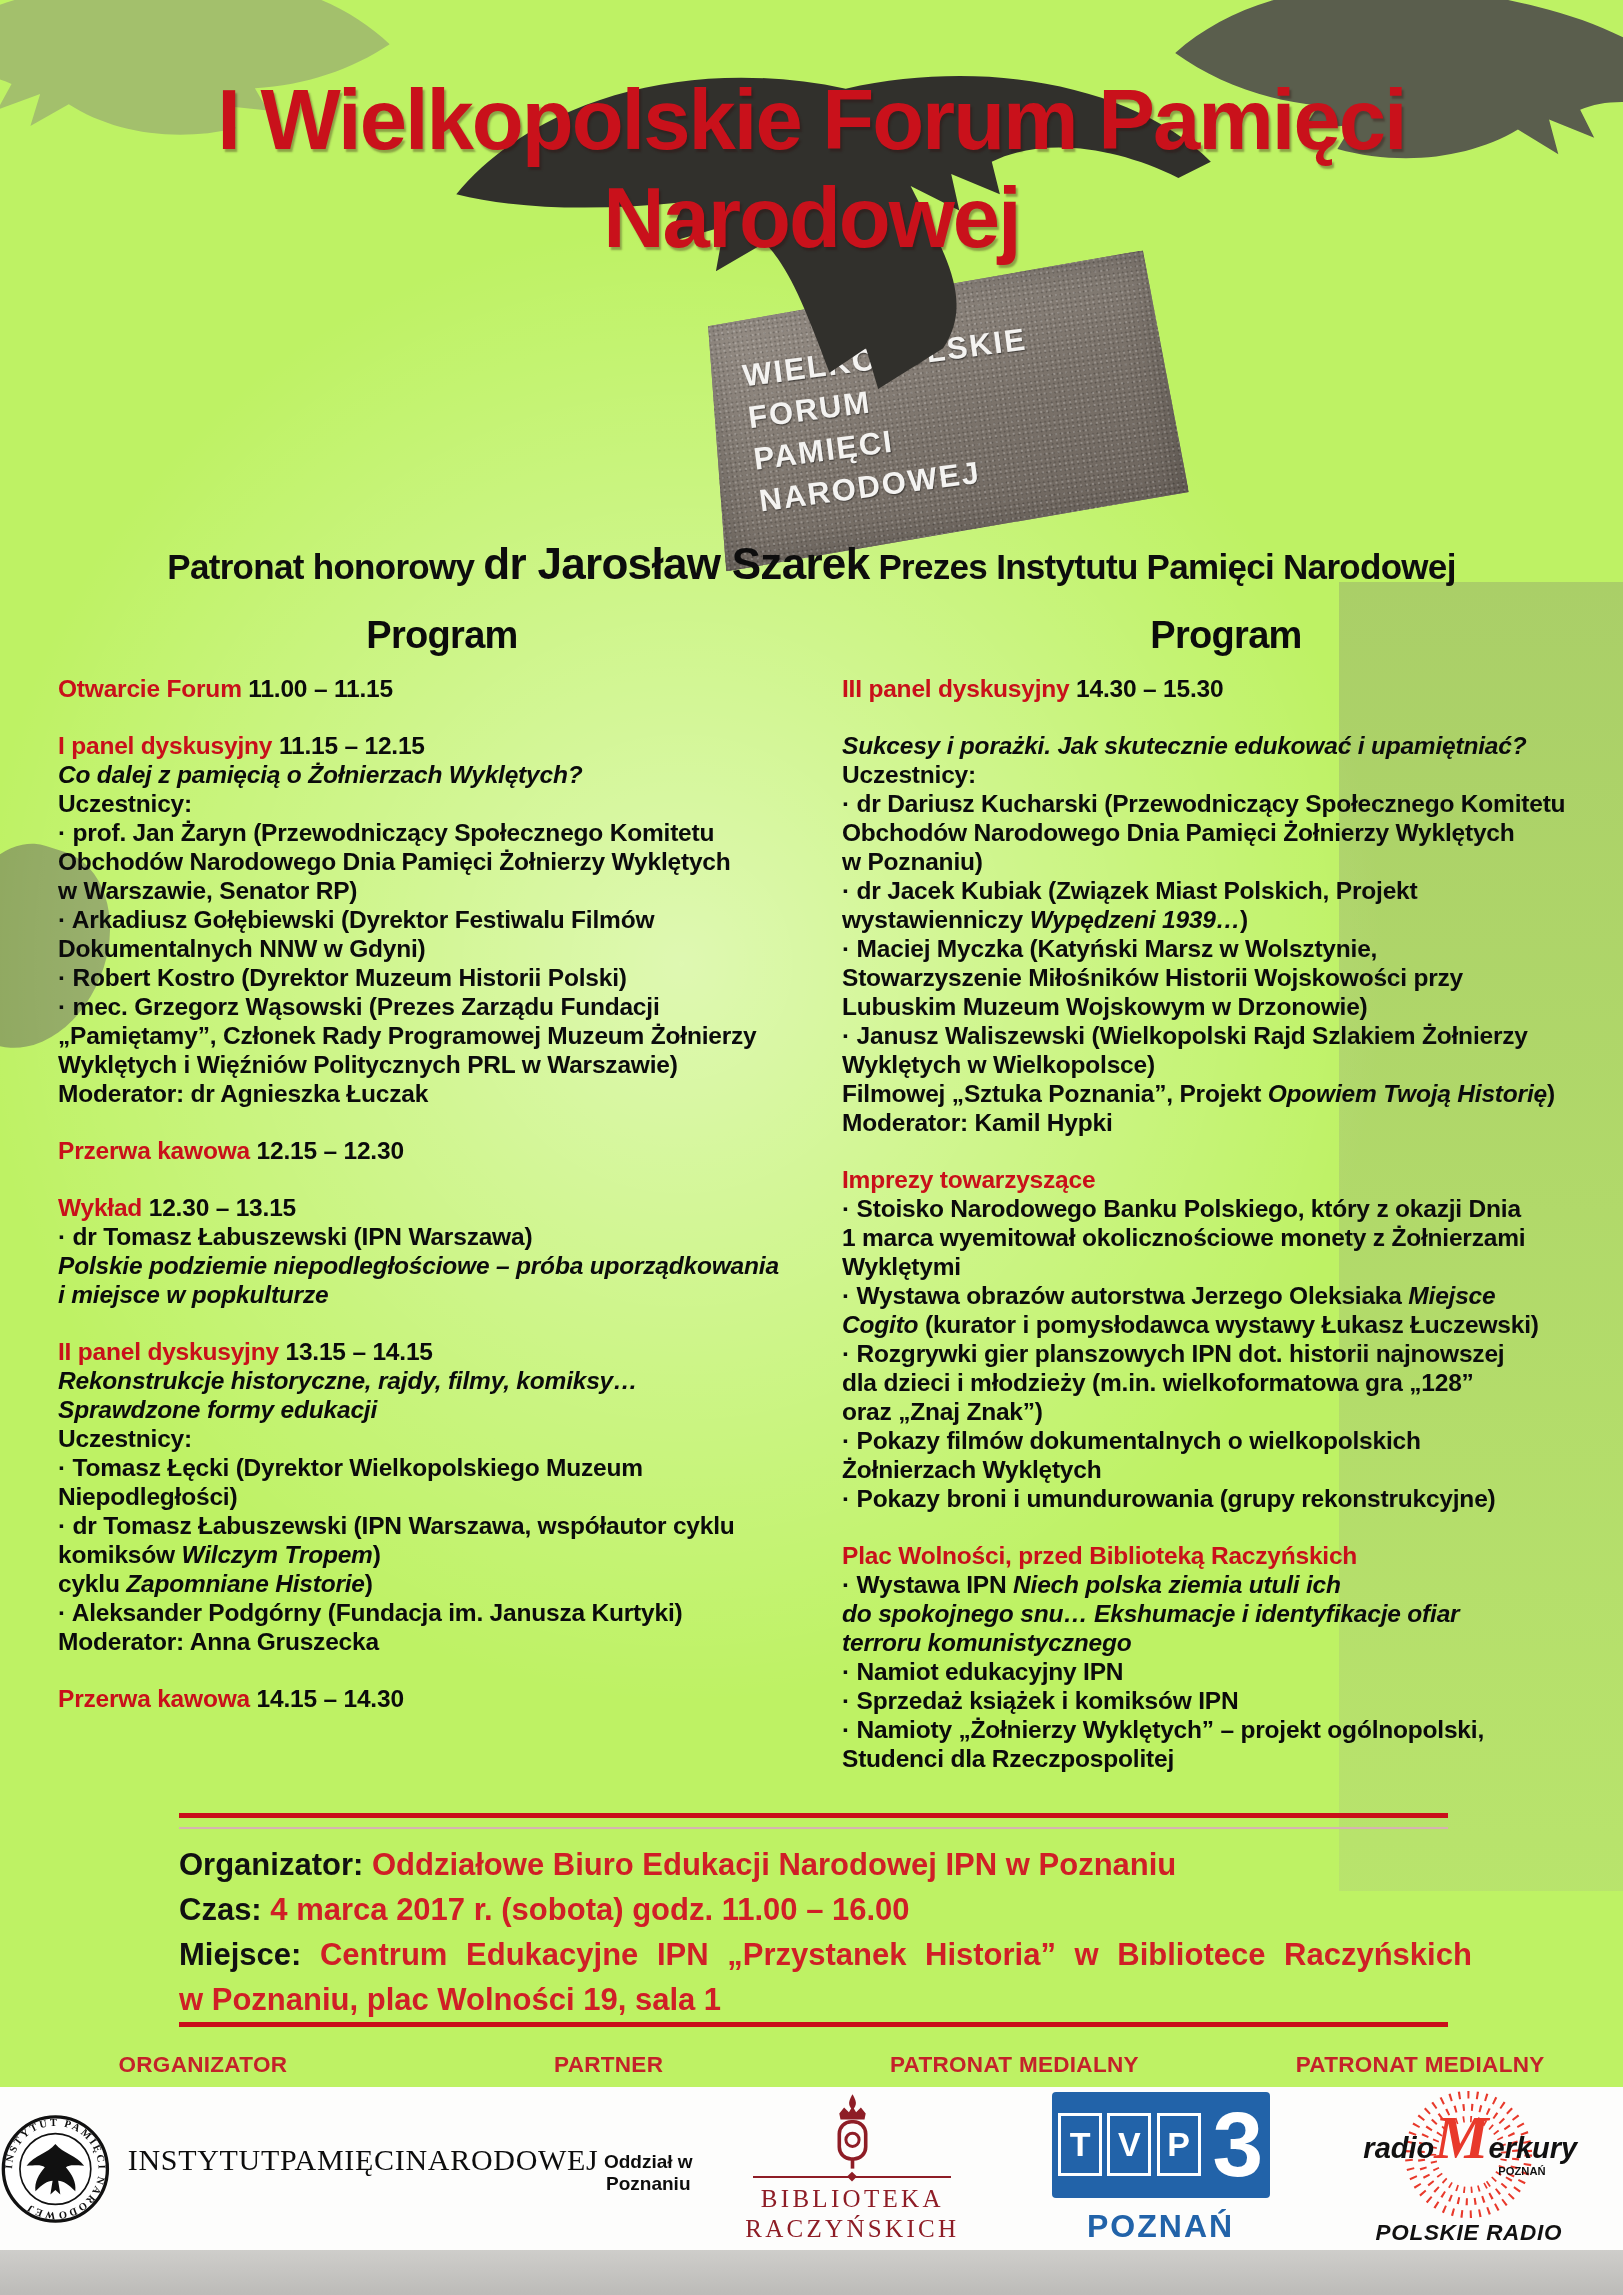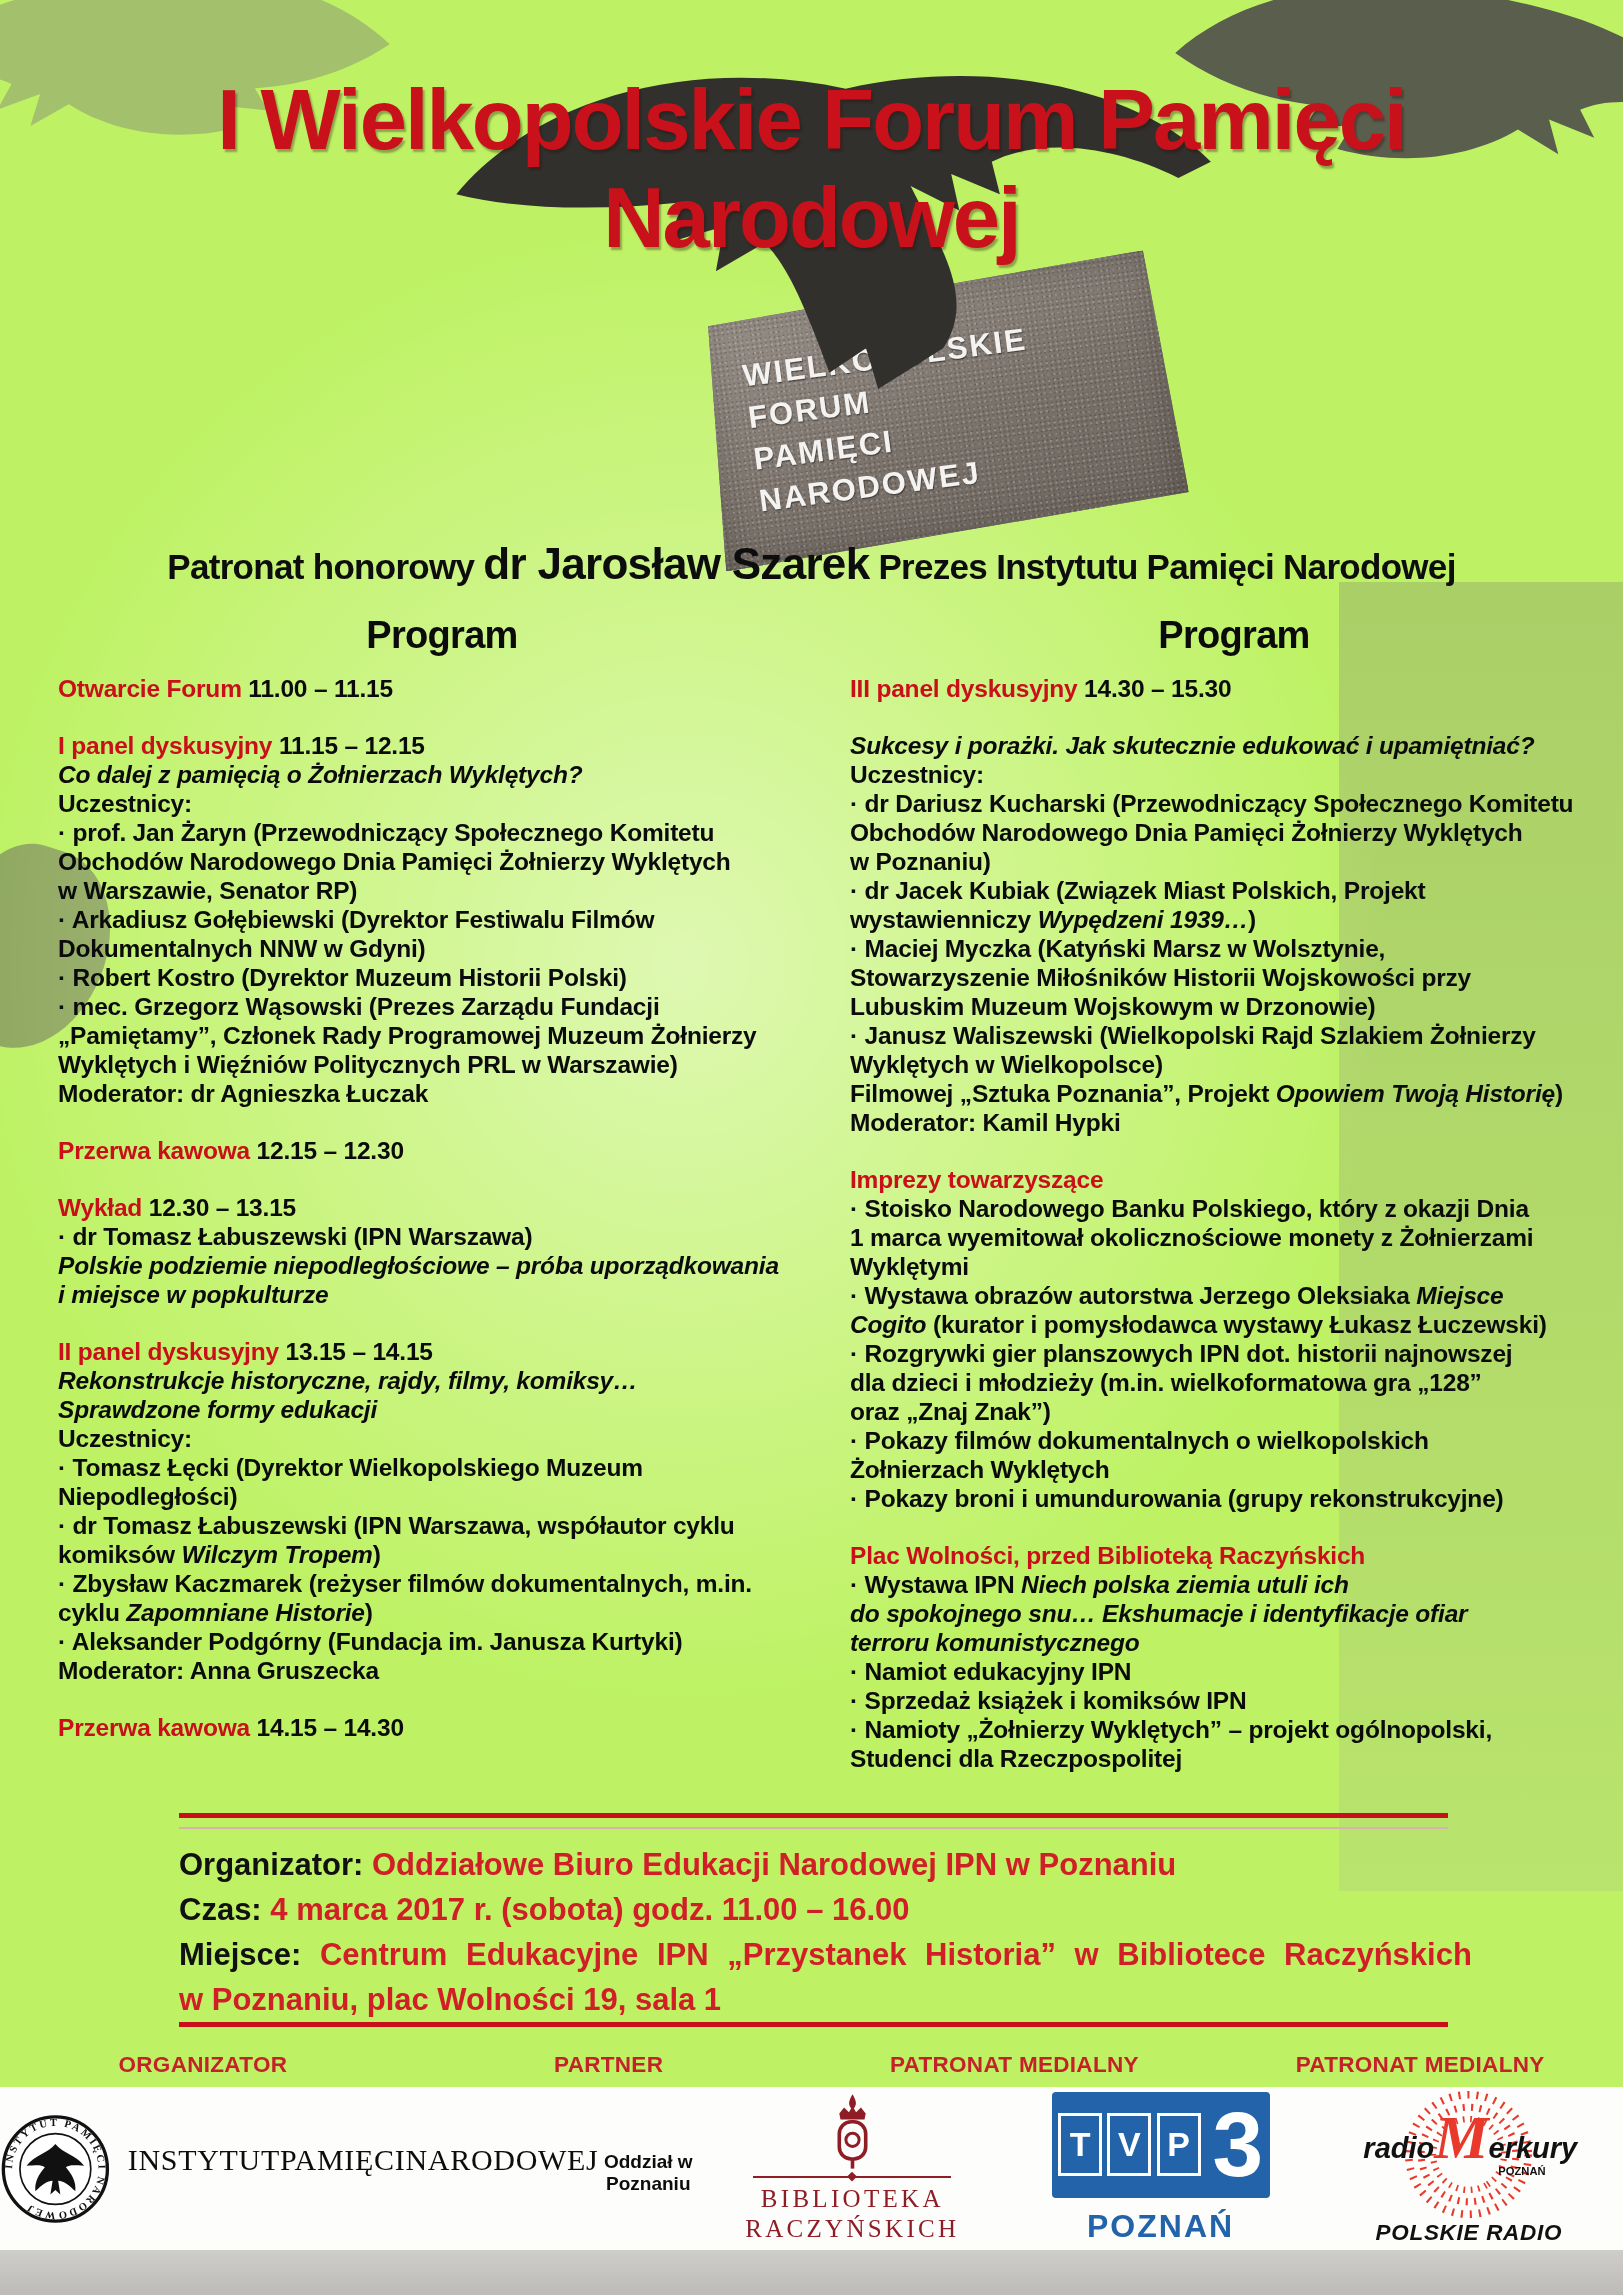--- a/index.html
+++ b/index.html
@@ -48,21 +48,21 @@
     font-size:31px;line-height:42px;font-weight:bold;letter-spacing:2px;
     color:#f4f3f1;text-shadow:0.7px 1.3px 1.3px rgba(0,0,0,.45);
   }
   .eagle{position:absolute;left:0;top:0;width:813px;height:357px;}
   .eagle path{fill:#31302c;}
   
   .patronage{position:absolute;top:539px;left:0;right:0;text-align:center;z-index:5;color:#0d0d0d;}
   .pat-small{font-size:35px;font-weight:bold;letter-spacing:-0.7px;}
   .pat-big{font-size:44px;font-weight:bold;letter-spacing:-0.7px;}
   
-  .columns{position:absolute;left:58px;top:614px;width:1560px;display:flex;gap:24px;z-index:5;}
+  .columns{position:absolute;left:58px;top:614px;width:1560px;display:flex;gap:16px;z-index:5;}
   .col{width:768px;}
   .col-header{
     margin:0 0 17px 0;text-align:center;font-size:38px;font-weight:bold;
     letter-spacing:-0.7px;color:#0b0b0b;
   }
   .block{margin-bottom:28px;}
   .line{font-size:24.5px;font-weight:bold;line-height:29px;color:#0b0b0b;
     letter-spacing:-0.2px;white-space:nowrap;}
   .line .red{color:#c9101a;}
   .line .it{font-style:italic;}
@@ -193,21 +193,20 @@
           </div>
           <div class="block">
             <div class="line"><span class="red">II panel dyskusyjny </span><span>13.15 – 14.15</span></div>
             <div class="line"><span class="it">Rekonstrukcje historyczne, rajdy, filmy, komiksy…</span></div>
             <div class="line"><span class="it">Sprawdzone formy edukacji</span></div>
             <div class="line"><span>Uczestnicy:</span></div>
             <div class="line"><span> · Tomasz Łęcki (Dyrektor Wielkopolskiego Muzeum</span></div>
             <div class="line"><span>Niepodległości)</span></div>
             <div class="line"><span> · dr Tomasz Łabuszewski (IPN Warszawa, współautor cyklu</span></div>
             <div class="line"><span>komiksów </span><span class="it">Wilczym Tropem</span><span>)</span></div>
-            <div class="line"><span> · Zbysław Kaczmarek (reżyser filmów dokumentalnych, m.in.</span></div>
             <div class="line"><span>cyklu </span><span class="it">Zapomniane Historie</span><span>)</span></div>
             <div class="line"><span> · Aleksander Podgórny (Fundacja im. Janusza Kurtyki)</span></div>
             <div class="line"><span>Moderator: Anna Gruszecka</span></div>
           </div>
           <div class="block">
             <div class="line"><span class="red">Przerwa kawowa </span><span>14.15 – 14.30</span></div>
           </div>
         </div>
     </section>
     <section class="col">

